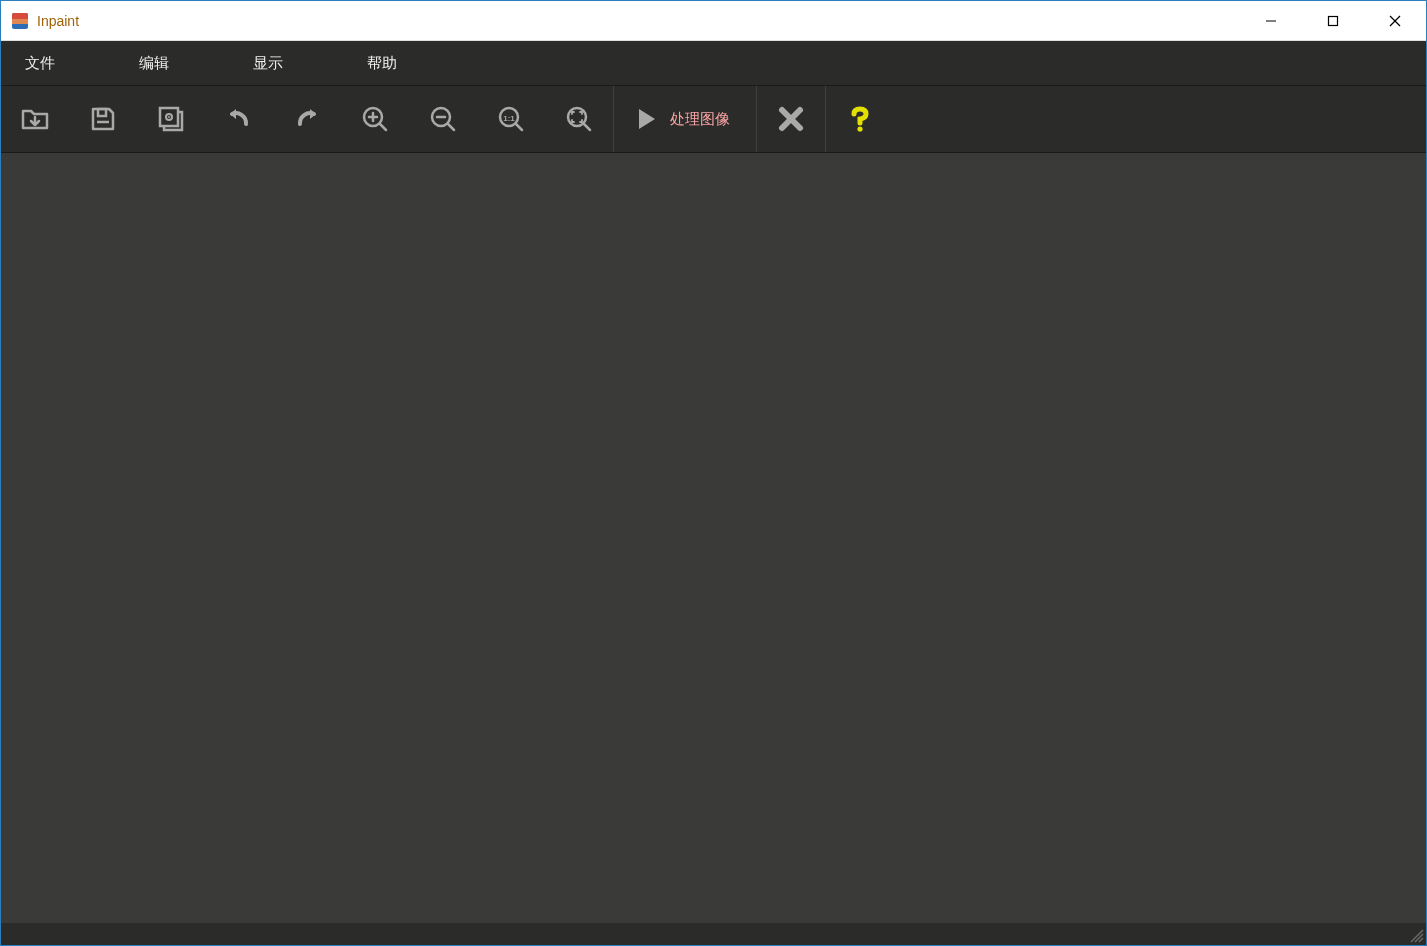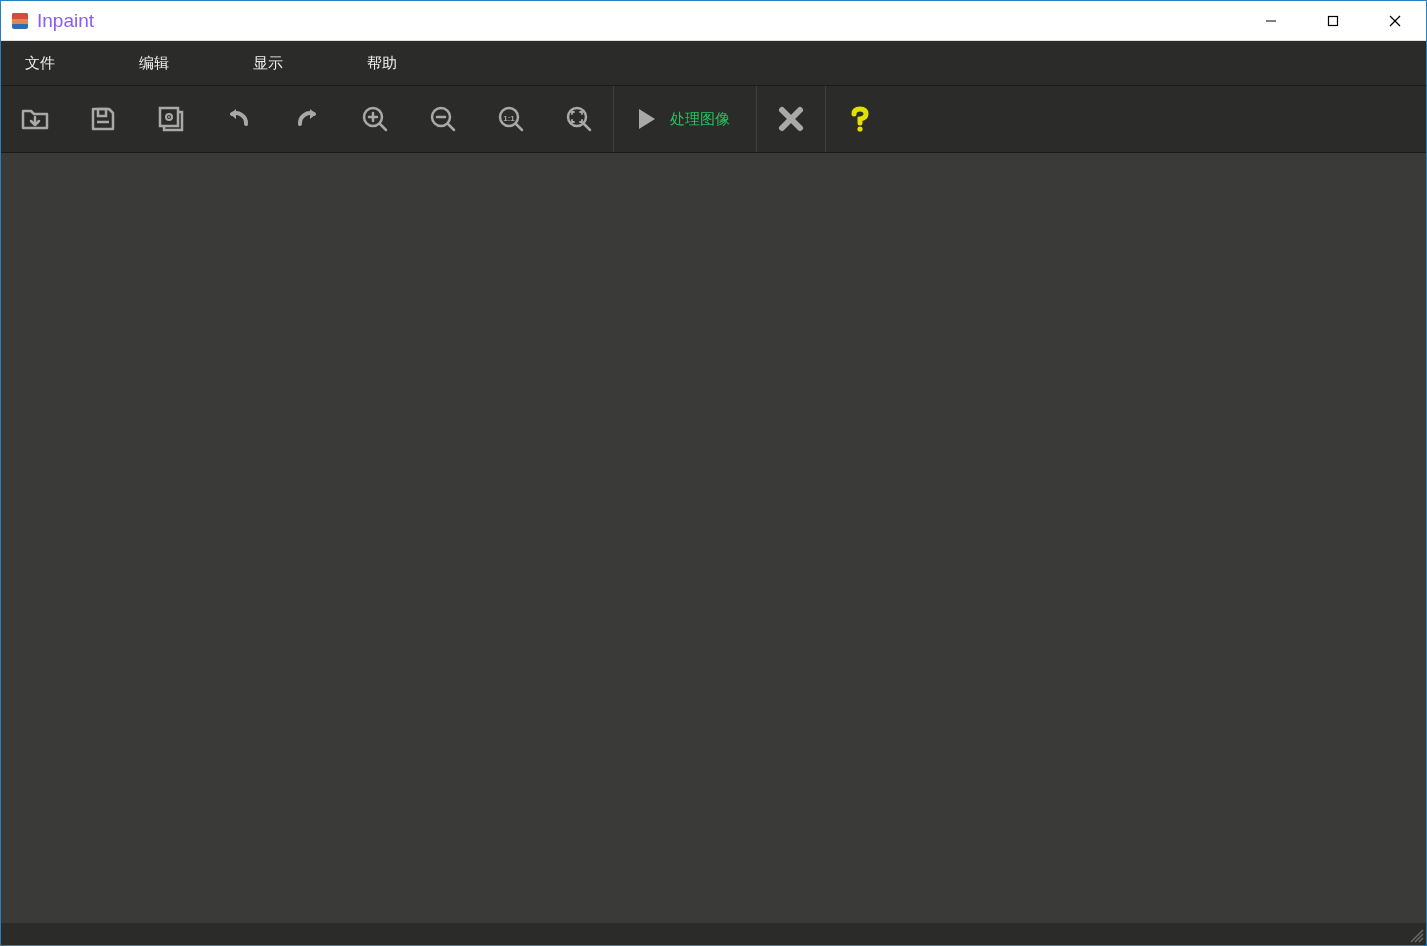--- a/index.html
+++ b/index.html
@@ -26,22 +26,22 @@
       padding-left: 10px;
       border-bottom: 1px solid #e0e0e0;
     }
     .app-icon {
       width: 18px;
       height: 18px;
       margin-right: 8px;
       display: inline-block;
     }
     .title-text {
-      font-size: 19px;
-      color: #8b5cf6;
+      font-size: 14px;
+      color: #a16207;
       flex: 0 0 auto;
     }
     .titlebar-spacer {
       flex: 1;
     }
     .window-controls {
       display: flex;
       height: 100%;
     }
     .win-btn {
@@ -87,21 +87,21 @@
       width: 1px;
       height: 100%;
       background: #404040;
     }
     .tool-btn.process {
       width: auto;
       padding: 0 26px 0 18px;
       gap: 10px;
     }
     .tool-btn.process span {
-      color: #22c55e;
+      color: #fca5a5;
       font-size: 15px;
     }
     .tool-btn.help-btn {
       color: #e2e000;
     }
     .canvas-area {
       flex: 1;
       background: #3a3a39;
       position: relative;
     }

